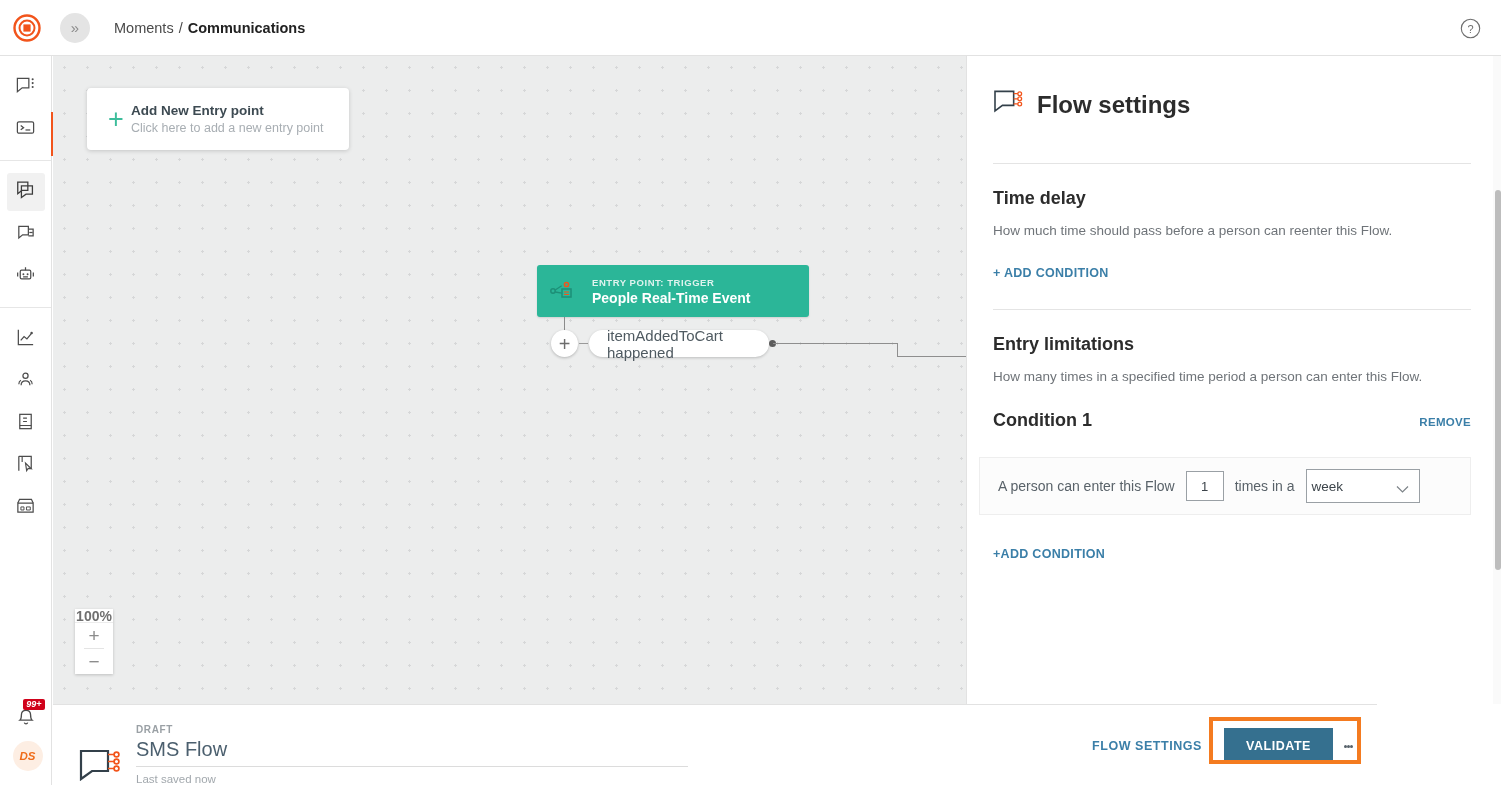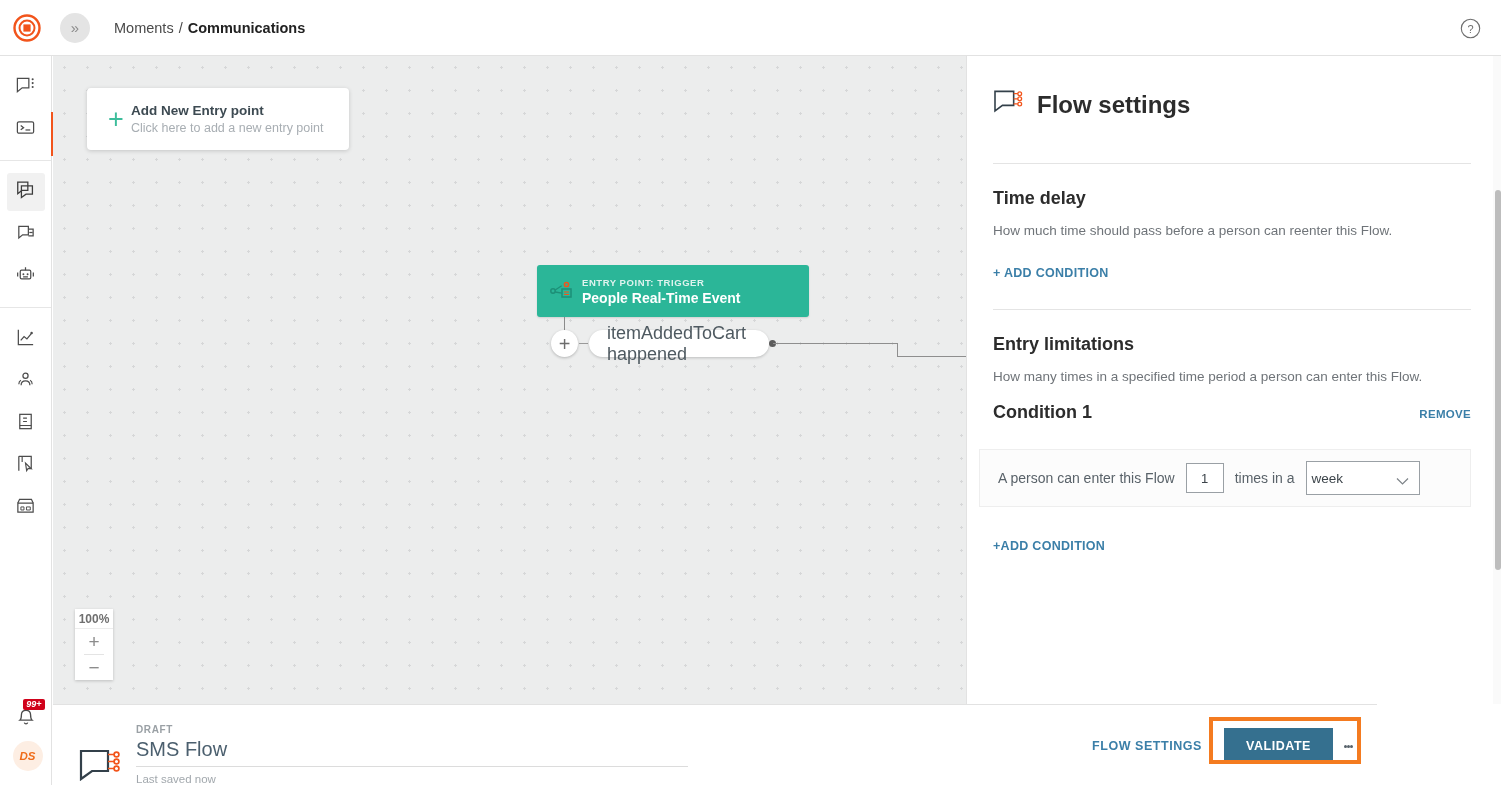--- a/index.html
+++ b/index.html
@@ -93,75 +93,75 @@
   .entry-title { font-size: 13.5px; font-weight: bold; color: #3d4a52; }
   .entry-sub { font-size: 12.5px; color: #a8aeb3; margin-top: 3px; }
 
   .node {
     position: absolute; left: 484px; top: 209px; width: 272px; height: 52px;
     background: #2bb698; border-radius: 3px; display: flex; align-items: center;
     padding: 0 10px; cursor: pointer; box-shadow: 0 1px 2px rgba(0,0,0,.12);
   }
   .node-icon { width: 30px; height: 26px; display:flex; align-items:center;
     justify-content:center; flex: 0 0 auto; }
-  .node-texts { margin-left: 5px; }
+  .node-texts { margin-left: 15px; }
   .node-kicker { font-size: 9.5px; font-weight: bold; color: #dff3ee;
     letter-spacing: .55px; }
   .node-title { font-size: 14px; font-weight: bold; color: #fff; margin-top: 2px; }
 
   .node-stem { position: absolute; left: 511px; top: 261px; width: 1px; height: 19px;
     background: #8b8b8b; }
   .plus-circle {
     position: absolute; left: 498px; top: 274px; width: 27px; height: 27px;
     border-radius: 50%; background: #fff; box-shadow: 0 1px 3px rgba(0,0,0,.24);
     display: flex; align-items: center; justify-content: center;
     font-size: 20px; color: #6d6d6d; font-weight: 300; cursor: pointer; line-height: 1;
   }
   .plus-dash { position: absolute; left: 526px; top: 287px; width: 9px; height: 1px;
     background: #9a9a9a; }
   .pill {
     position: absolute; left: 536px; top: 274px; width: 180px; height: 27px;
     background: #fff; border-radius: 14px; box-shadow: 0 1px 3px rgba(0,0,0,.2);
     display: flex; align-items: center; padding-left: 18px;
-    font-size: 18px; color: #4f5a61; cursor: pointer;
+    font-size: 15px; color: #4f5a61; cursor: pointer;
   }
   .pill-dot { position: absolute; left: 716px; top: 284px; width: 7px; height: 7px;
     border-radius: 50%; background: #5c5c5c; }
   .edge-a { position: absolute; left: 720px; top: 287px; width: 124px; height: 1px;
     background: #8e8e8e; }
   .edge-step { position: absolute; left: 844px; top: 287px; width: 1px; height: 14px;
     background: #8e8e8e; }
   .edge-b { position: absolute; left: 844px; top: 300px; width: 69px; height: 1px;
     background: #8e8e8e; }
 
   .zoom-box {
     position: absolute; left: 22px; top: 553px; width: 38px;
     background: #fff; box-shadow: 0 1px 3px rgba(0,0,0,.2);
   }
-  .zoom-pct { height: 20px; display:flex; align-items:center; justify-content:center;
-    font-size: 12px; font-weight: bold; color: #6f6f6f; border-bottom: 1px solid #ececec; }
+  .zoom-pct { height: 14px; display:flex; align-items:center; justify-content:center;
+    font-size: 14px; font-weight: bold; color: #6f6f6f; border-bottom: 1px solid #ececec; }
   .zoom-btn { height: 25px; display:flex; align-items:center; justify-content:center;
     font-size: 19px; color: #8c8c8c; cursor: pointer; font-weight: 300; line-height: 1; }
   .zoom-sep { height: 1px; background: #e4e4e4; margin: 0 9px; }
 
   
   .panel {
     position: absolute; top: 56px; left: 966px; width: 535px; height: 648px;
     background: #fff; border-left: 1px solid #e2e2e2; overflow: hidden;
   }
   .panel-head { display: flex; align-items: center; padding: 33px 0 0 26px; gap: 12px; }
   .panel-title { font-size: 24px; font-weight: bold; color: #2c2c2c; }
   .hr { height: 1px; background: #e4e4e4; margin: 42px 30px 0 26px; }
   .sec-title { font-size: 18px; font-weight: bold; color: #2c2c2c;
     margin: 24px 0 0 26px; }
   .sec-desc { font-size: 13.5px; color: #6f7479; margin: 14px 0 0 26px; }
   .link-btn { font-size: 12.5px; font-weight: bold; color: #3b7fa8;
     letter-spacing: .3px; margin: 28px 0 0 26px; display: inline-block; cursor: pointer; }
   .cond-row { display: flex; align-items: baseline; justify-content: space-between;
-    margin: 18px 30px 0 26px; }
+    margin: 26px 30px 0 26px; }
   .cond-title { font-size: 18px; font-weight: bold; color: #2c2c2c; }
   .remove-btn { font-size: 11.5px; font-weight: bold; color: #3b7fa8;
     letter-spacing: .3px; cursor: pointer; }
   .cond-card {
     margin: 26px 30px 0 12px; background: #fcfcfc; border: 1px solid #eeeeee;
     height: 58px; display: flex; align-items: center; padding-left: 18px; gap: 11px;
   }
   .cond-label { font-size: 14px; color: #596269; }
   .num-input {
     width: 38px; height: 30px; border: 1px solid #9aa0a5; background: #fff;

